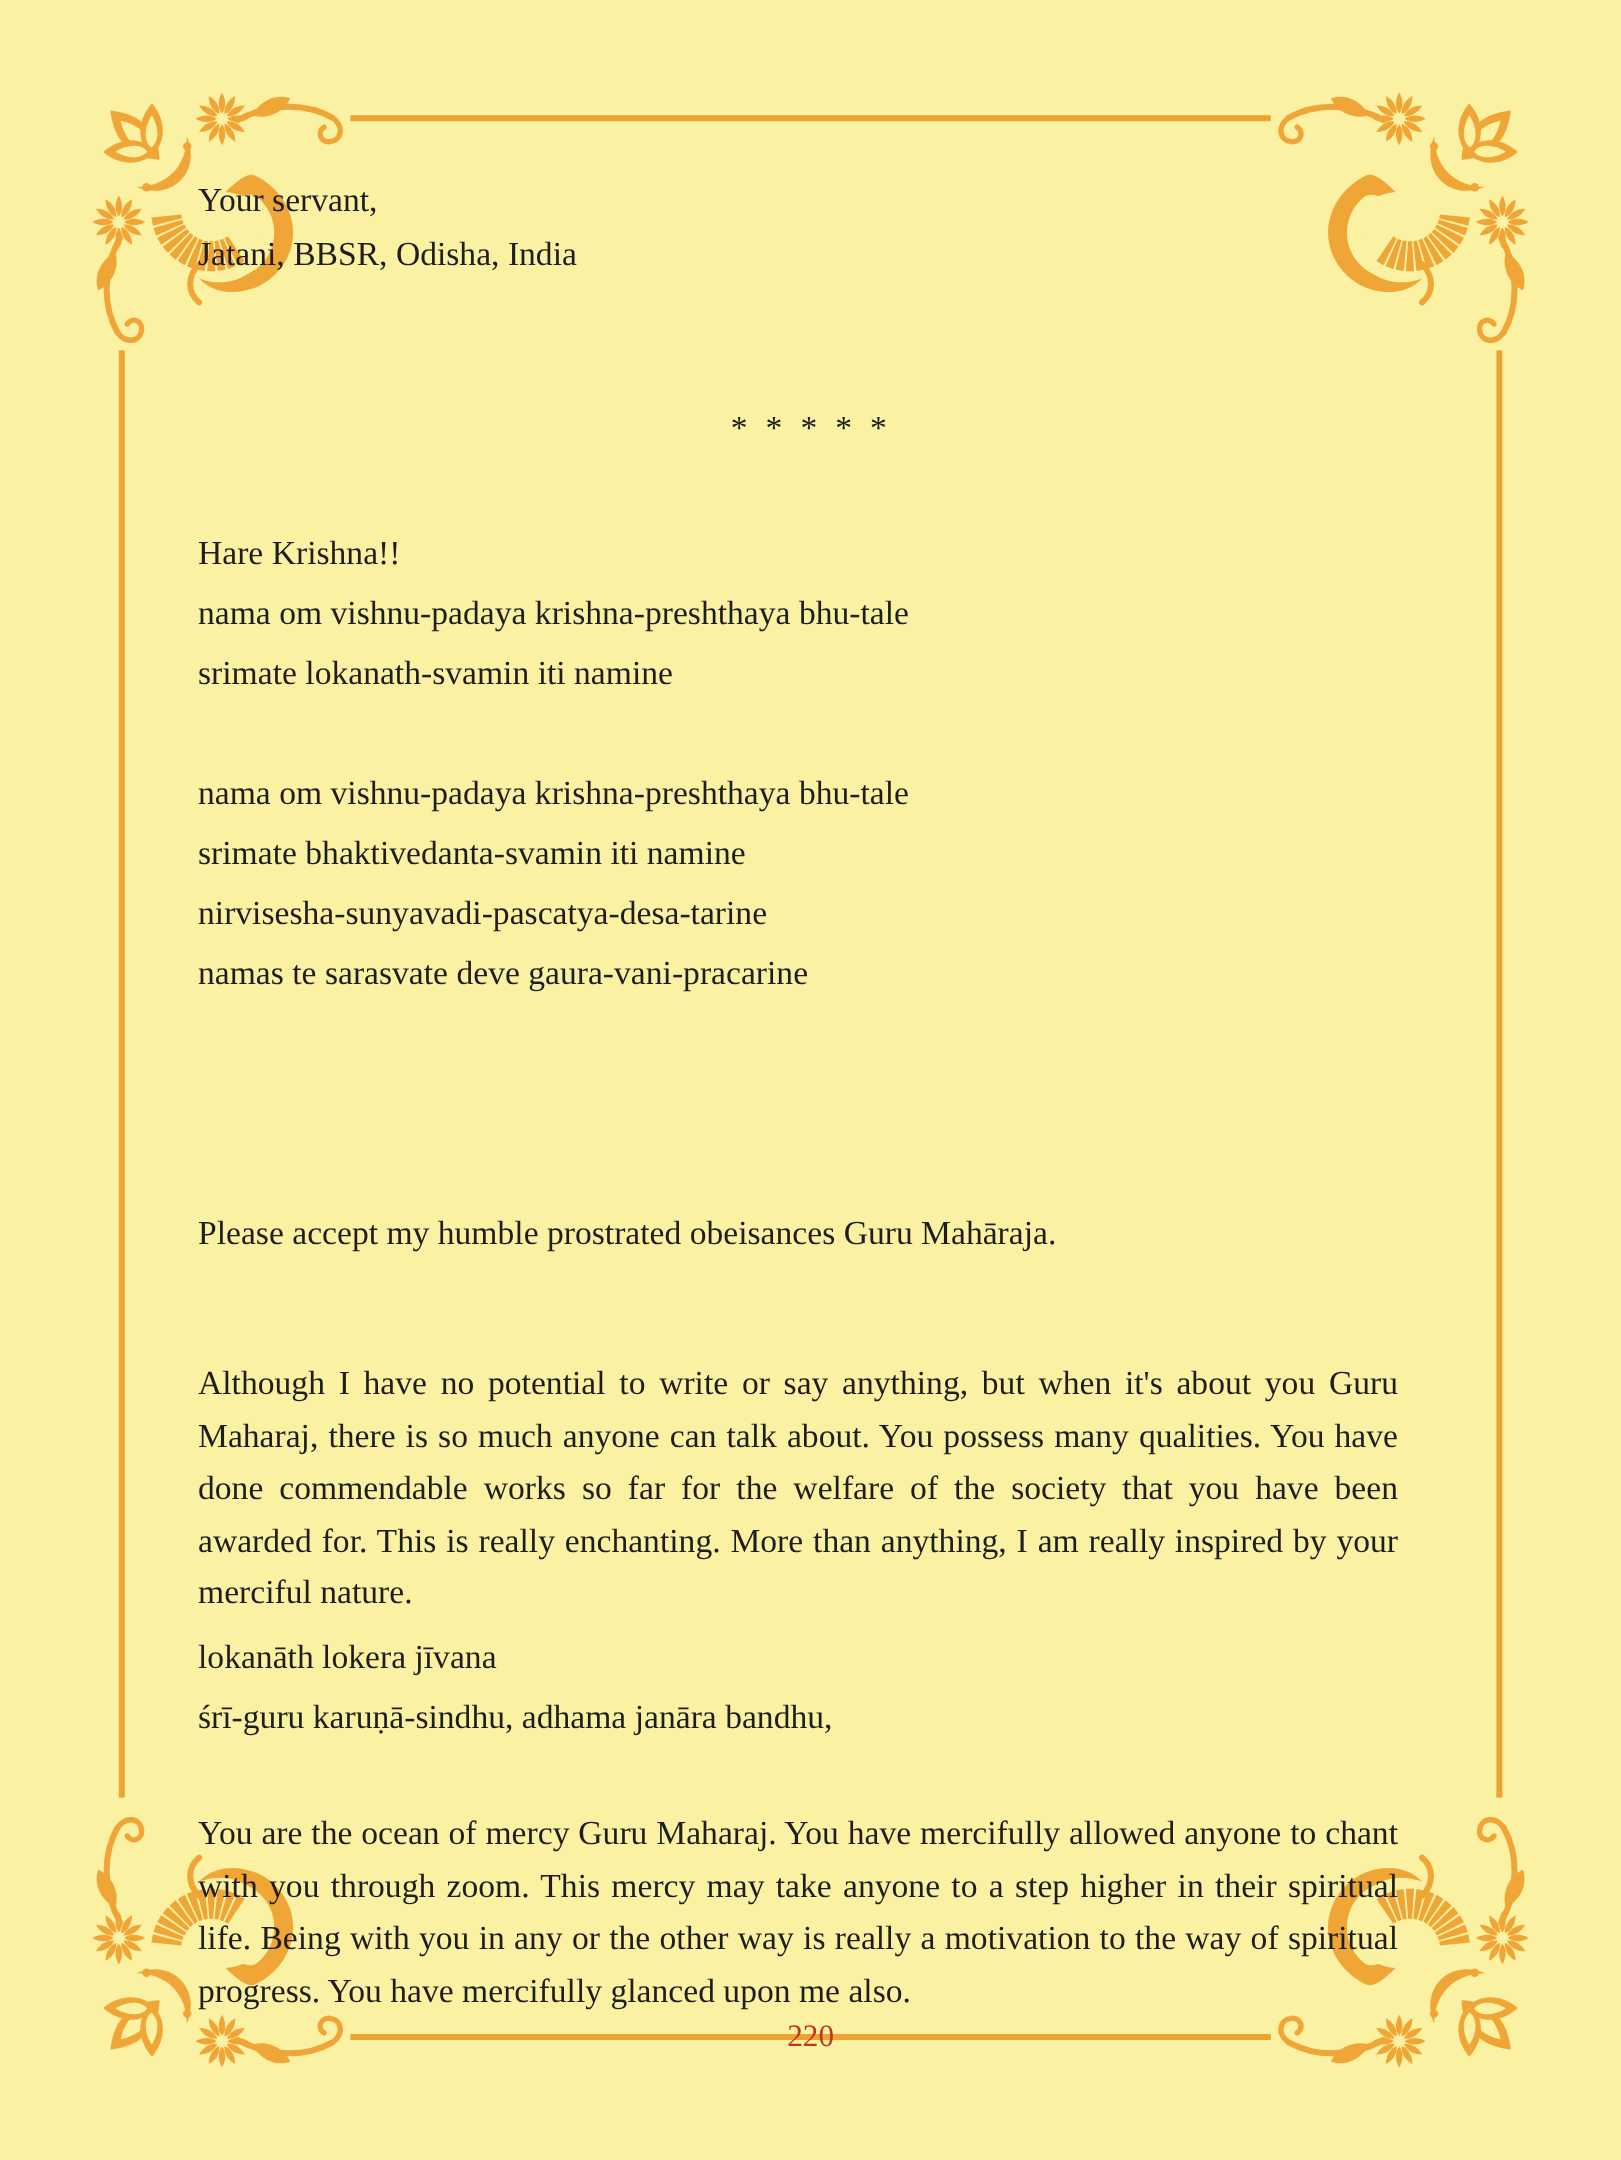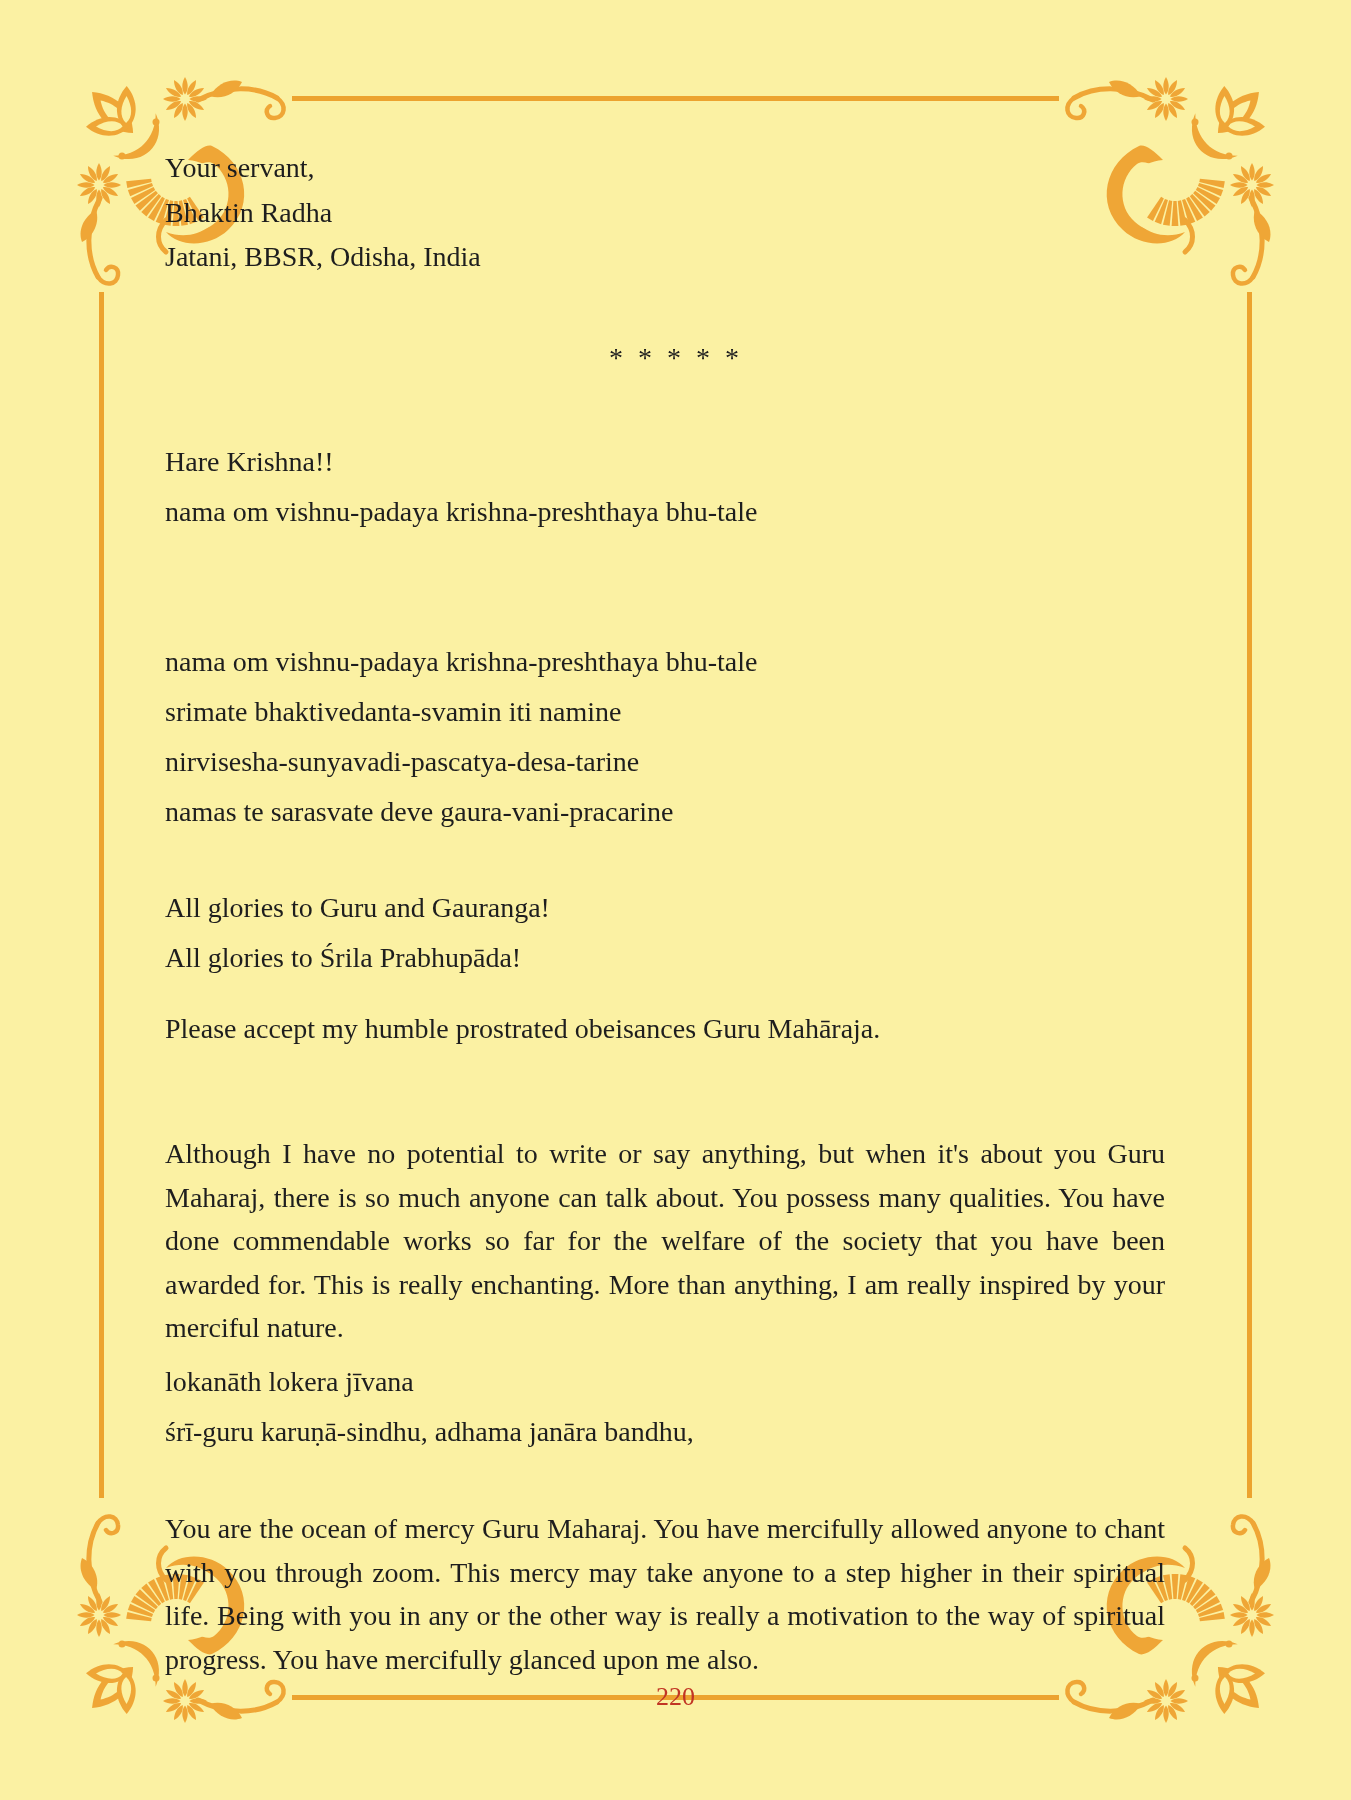--- a/index.html
+++ b/index.html
@@ -114,42 +114,38 @@
   <svg class="corner br" style="left:1051px; top:1500px;">
       <use href="#flourish"></use>
     </svg>
   <div class="bline h" style="left:292px; top:96px; width:767px;"></div>
   <div class="bline h" style="left:292px; top:1695px; width:767px;"></div>
   <div class="bline v" style="left:99px; top:292px; height:1206px;"></div>
   <div class="bline v" style="left:1247px; top:292px; height:1206px;"></div>
 
   <div class="txt sig" style="top:146px;">
     <div>Your servant,</div>
-    <div>Bhaktin Radha</div>
     <div>Jatani, BBSR, Odisha, India</div>
   </div>
 
   <div class="txt stars" style="top:333px;">* * * * *</div>
 
   <div class="txt l50" style="top:437px;">
     <div>Hare Krishna!!</div>
     <div>nama om vishnu-padaya krishna-preshthaya bhu-tale</div>
+    <div>srimate lokanath-svamin iti namine</div>
   </div>
 
   <div class="txt l50" style="top:637px;">
     <div>nama om vishnu-padaya krishna-preshthaya bhu-tale</div>
     <div>srimate bhaktivedanta-svamin iti namine</div>
     <div>nirvisesha-sunyavadi-pascatya-desa-tarine</div>
     <div>namas te sarasvate deve gaura-vani-pracarine</div>
   </div>
 
-  <div class="txt l50" style="top:883px;">
-    <div>All glories to Guru and Gauranga!</div>
-    <div>All glories to Śrila Prabhupāda!</div>
-  </div>
 
   <div class="txt l50" style="top:1004px;text-align:center;">
     <div>Please accept my humble prostrated obeisances Guru Mahāraja.</div>
   </div>
 
   <div class="txt para" style="top:1132px;">Although I have no potential to write or say anything, but when it's about you Guru Maharaj, there is so much anyone can talk about. You possess many qualities. You have done commendable works so far for the welfare of the society that you have been awarded for. This is really enchanting. More than anything, I am really inspired by your merciful nature.</div>
 
   <div class="txt l50" style="top:1357px;">
     <div>lokanāth lokera jīvana</div>
     <div>śrī-guru karuṇā-sindhu, adhama janāra bandhu,</div>

